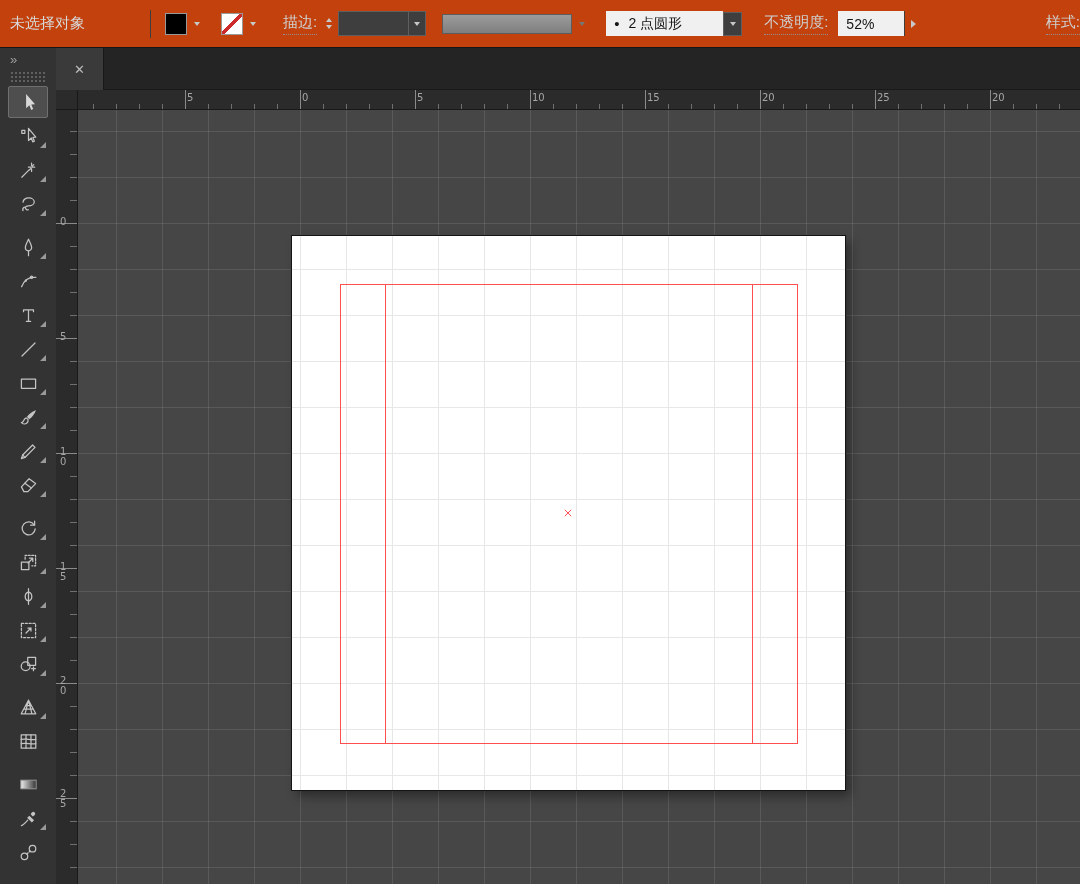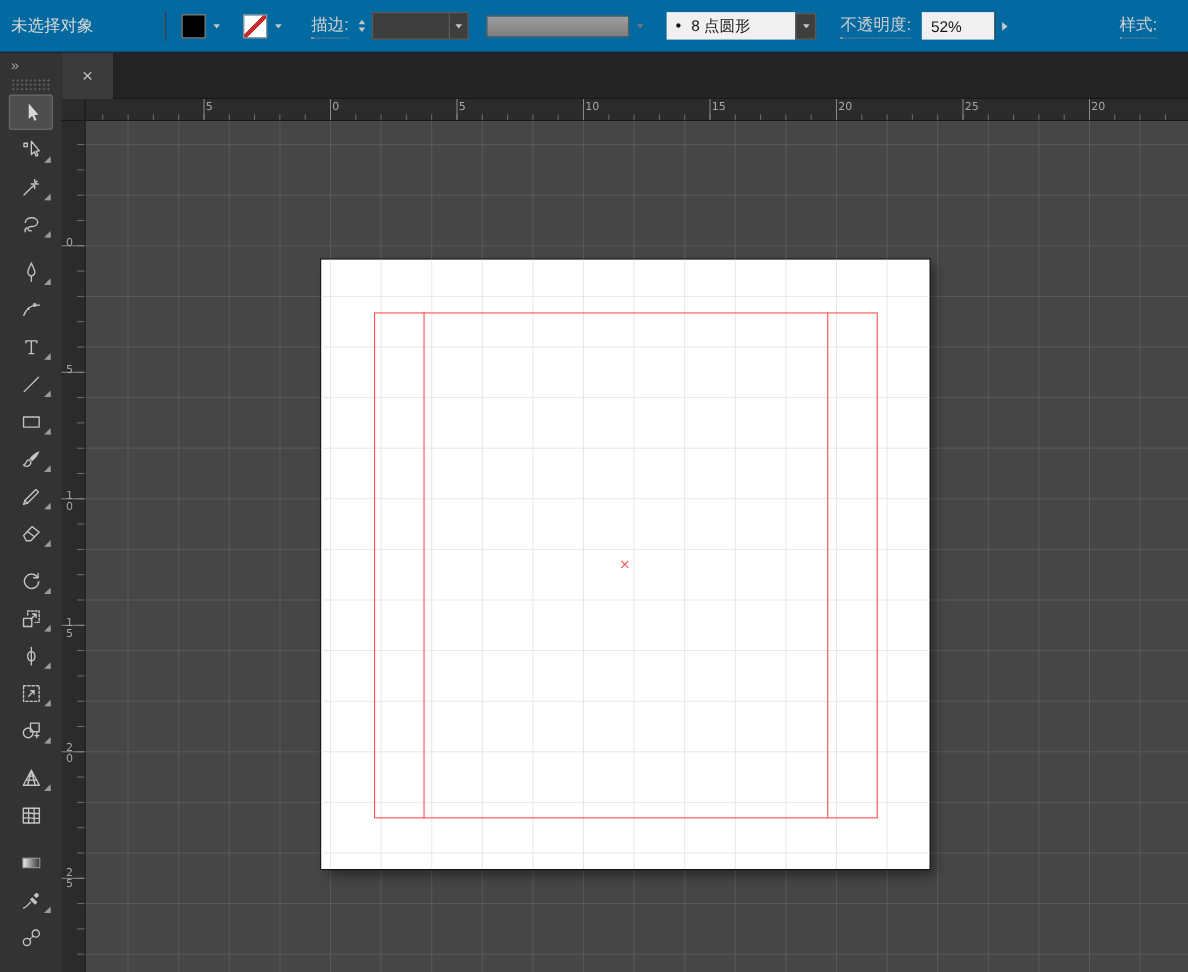--- a/index.html
+++ b/index.html
@@ -9,21 +9,21 @@
     overflow: hidden;
     background: #333333;
     font-family: "Liberation Sans", sans-serif;
     color: #cfcfcf;
   }
   button { background: none; border: none; padding: 0; cursor: pointer; font-family: inherit; }
 
   
   .control-bar {
     position: absolute; top: 0; left: 0; width: 1080px; height: 48px;
-    background: #0369a1; border-bottom: 1px solid #161616;
+    background: #c2410c; border-bottom: 1px solid #161616;
     display: flex; align-items: center; font-size: 15px;
   }
   .status { margin-left: 10px; width: 128px; color: #d8d8d8; }
   .vsep { width: 1px; height: 28px; background: #3e3e3e; margin-left: 12px; }
   .swatch { width: 22px; height: 22px; border: 1px solid #9a9a9a; display: inline-block; }
   .swatch.fill { background: #000; margin-left: 14px; }
   .swatch.stroke {
     background: linear-gradient(135deg, #ffffff 43%, #cc2a2a 43%, #cc2a2a 57%, #ffffff 57%);
     margin-left: 16px;
   }
@@ -37,21 +37,21 @@
   .car-up { width: 0; height: 0; border-left: 3.5px solid transparent; border-right: 3.5px solid transparent; border-bottom: 4.5px solid #c8c8c8; }
   .car-dn { width: 0; height: 0; border-left: 3.5px solid transparent; border-right: 3.5px solid transparent; border-top: 4.5px solid #c8c8c8; }
   .combo { width: 88px; height: 25px; background: #3e3e3e; border: 1px solid #5f5f5f; display: inline-flex; align-items: center; margin-left: 6px; }
   .combo .caret-zone { margin-left: auto; width: 17px; height: 100%; border-left: 1px solid #5f5f5f; display: flex; align-items: center; justify-content: center; }
   .profile { width: 130px; height: 20px; background: linear-gradient(#9c9c9c, #7e7e7e); border: 1px solid #5c5c5c; margin-left: 16px; }
   .light-field { background: #f0f0f0; color: #151515; height: 25px; display: inline-flex; align-items: center; padding: 0 8px; font-size: 14px; }
   .light-field.brush { width: 117px; margin-left: 16px; gap: 9px; }
   .light-field.opacity { width: 66px; margin-left: 10px; }
   .brush-dot { font-size: 15px; line-height: 1; }
   .expand-btn { width: 18px; height: 25px; display: inline-flex; align-items: center; justify-content: center; border-left: 1px solid #3e3e3e; }
-  .style-lab { margin-left: auto; margin-right: 28px; }
+  .style-lab { margin-left: auto; }
 
   
   .tab-bar {
     position: absolute; top: 48px; left: 56px; right: 0; height: 42px;
     background: #242424; border-bottom: 1px solid #191919; display: flex;
   }
   .tab {
     background: #3a3a3a; height: 42px; display: flex; align-items: center;
     gap: 12px; padding: 0 18px; font-size: 14px; color: #d0d0d0;
     border-right: 1px solid #191919;
@@ -172,21 +172,21 @@
       </span>
   </div>
 
   <div class="profile"></div>
   <button class="chev-btn">
       <span class="caret dim"></span>
     </button>
 
   <div class="light-field brush">
     <span class="brush-dot">•</span>
-    <span>8 点圆形</span>
+    <span>2 点圆形</span>
   </div>
   <button class="chev-btn boxed">
       <span class="caret"></span>
     </button>
 
   <span class="pop-label">不透明度:</span>
   <div class="light-field opacity">
     <span>52%</span>
   </div>
   <button class="expand-btn">

